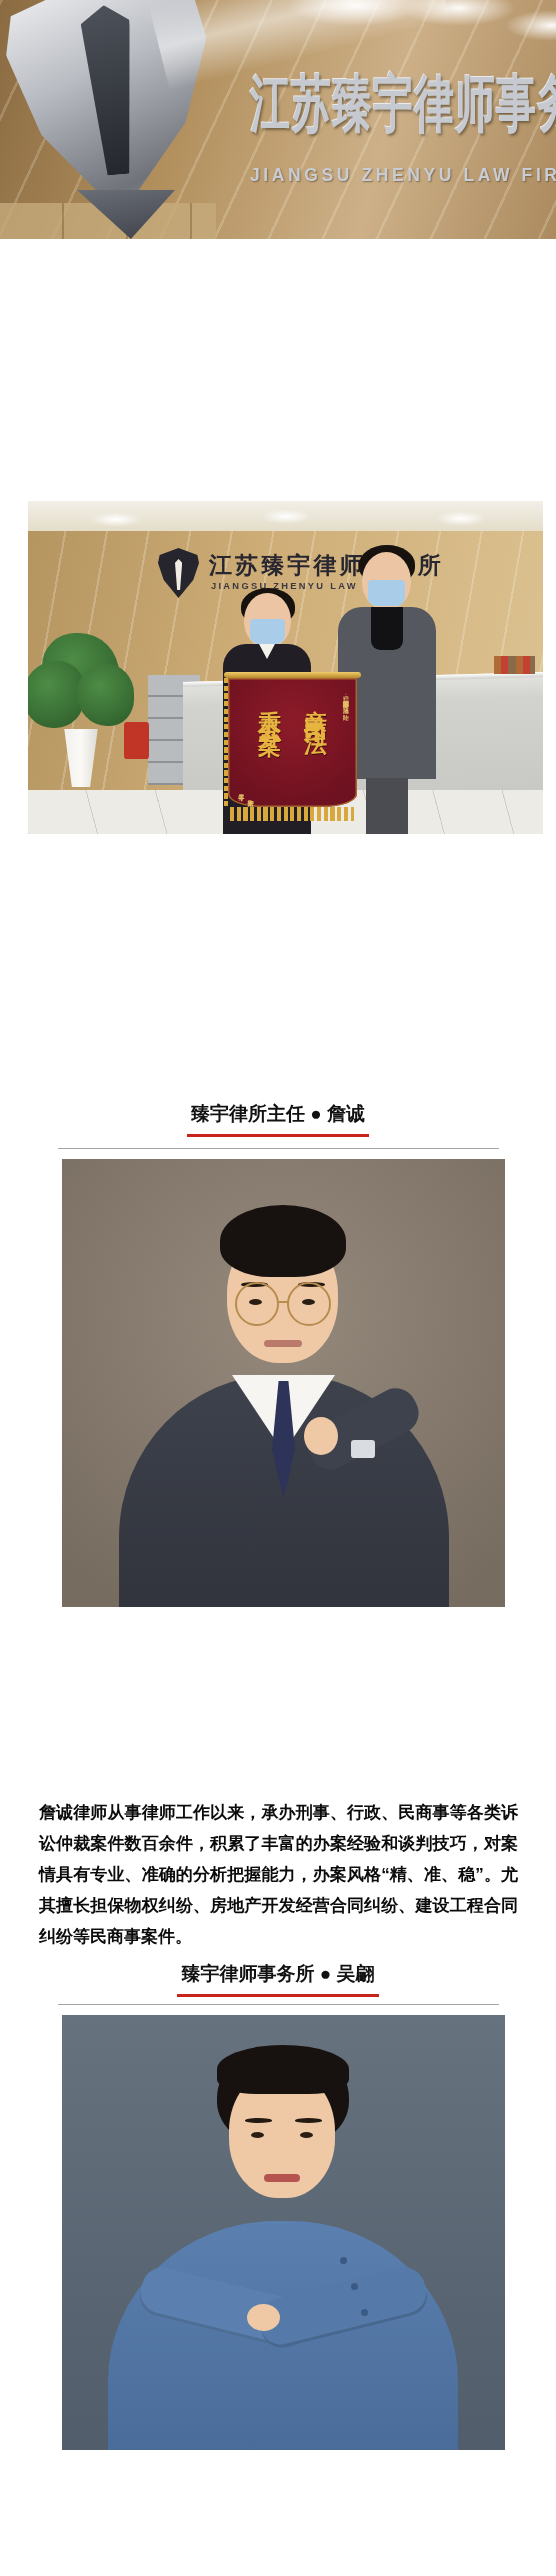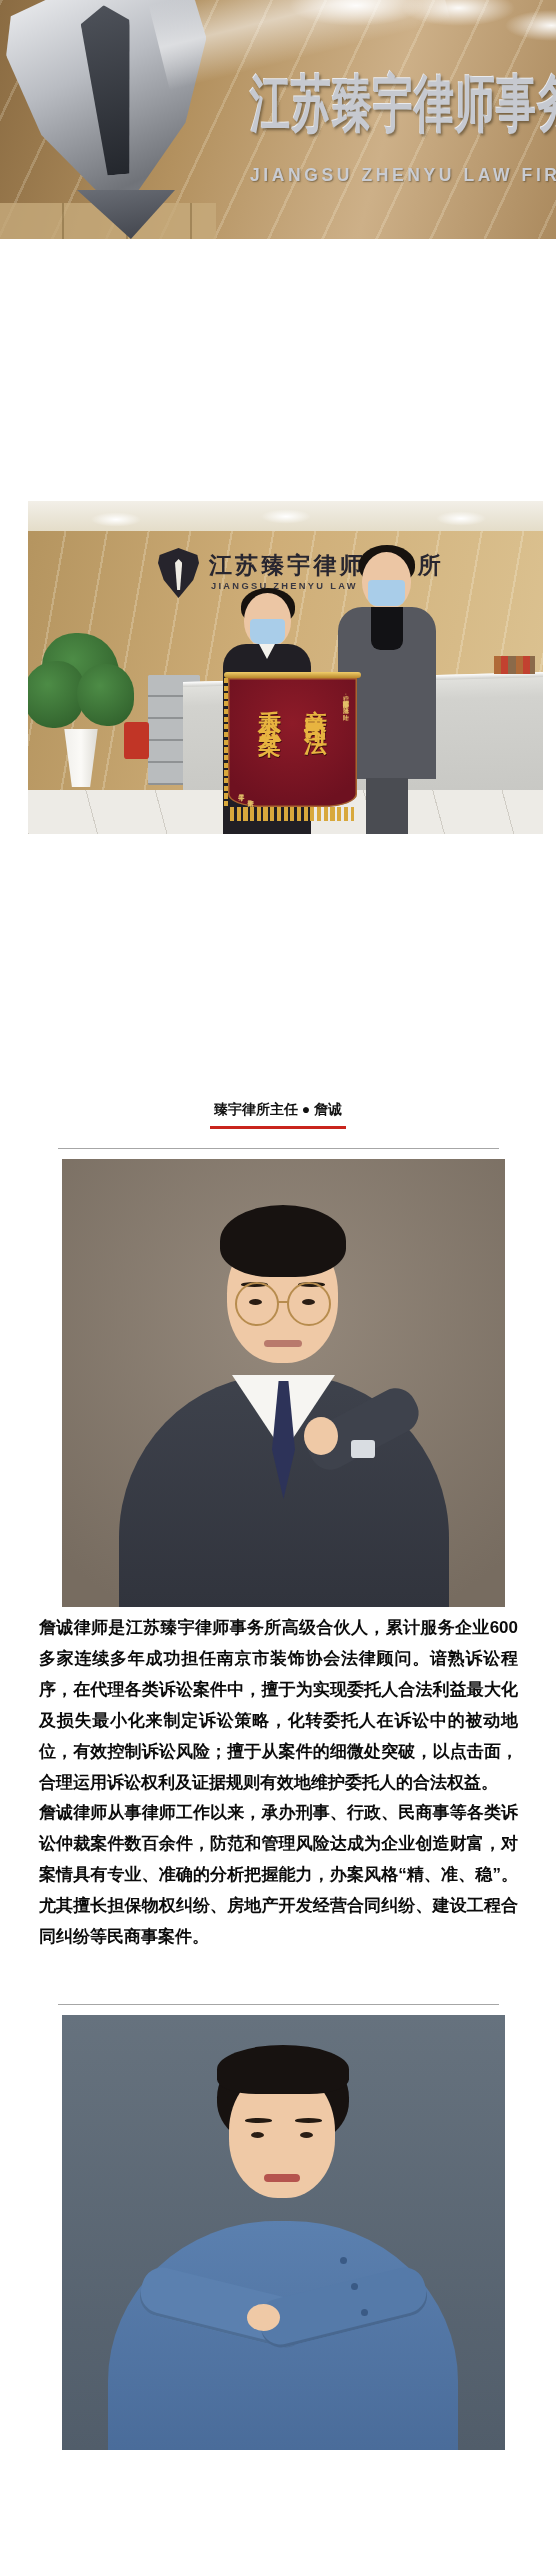--- a/index.html
+++ b/index.html
@@ -4,21 +4,21 @@
 <style>
   * { margin:0; padding:0; box-sizing:border-box; }
   html,body { background:#ffffff; }
   body { font-family:"Liberation Sans","DejaVu Sans",sans-serif; }
   .page { position:relative; width:556px; height:3938px; margin:0 auto; background:#fff; overflow:hidden; }
 
   
   .body-text { position:absolute; left:39px; width:479px; font-size:17px; line-height:31px;
                color:#0b0b0b; text-align:justify; font-weight:600; }
   .sec-h { position:absolute; left:0; width:100%; text-align:center; }
-  .sec-h span { display:inline-block; font-size:14px; font-weight:700; color:#121212;
+  .sec-h span { display:inline-block; font-size:19px; font-weight:700; color:#121212;
                 padding:0 4.1px 7.2px 4.1px; border-bottom:3.6px solid #c9241c; }
   .divider { position:absolute; left:58px; width:441px; height:1px; background:#a6a6a6; }
 
   
   .hero { position:absolute; left:0; top:0; width:556px; height:239px; overflow:hidden;
           background:
             repeating-linear-gradient(115deg, rgba(255,250,230,.20) 0 2.6px, rgba(255,250,230,0) 2.6px 49px),
             linear-gradient(105deg,#8a6b42 0%,#b3915f 35%,#cdb088 68%,#ab8a5e 100%); }
   .hero-glow { position:absolute; border-radius:50%; background:radial-gradient(closest-side,rgba(255,255,255,.95),rgba(255,255,255,0)); }
   .hg1 { left:402px; top:-10.3px; width:113px; height:36px; }
@@ -213,23 +213,25 @@
     <div class="pt-brow" style="left:179px;top:123px;"></div>
     <div class="pt-brow" style="left:236px;top:123px;"></div>
     <div class="pt-glass" style="left:173px;top:123px;"></div>
     <div class="pt-glass" style="left:225px;top:123px;"></div>
     <div class="pt-bridge" style="left:216px;top:142px;width:10.3px;"></div>
     <div class="pt-eye" style="left:187px;top:140px;"></div>
     <div class="pt-eye" style="left:240px;top:140px;"></div>
     <div class="pt-lips" style="left:202px;top:181px;width:38px;height:7.2px;background:#b97a6c;"></div>
   </div>
 
-  <p class="body-text" style="top:1612px;">詹诚律师是江苏臻宇律师事务所高级合伙人，累计服务企业600多家连续多年成功担任南京市装饰协会法律顾问。谙熟诉讼程序，在代理各类诉讼案件中，擅于为实现委托人合法利益最大化及损失最小化来制定诉讼策略，化转委托人在诉讼中的被动地位，有效控制诉讼风险；擅于从案件的细微处突破，以点击面，合理运用诉讼权利及证据规则有效地维护委托人的合法权益。</p>
-  <p class="body-text" style="top:1797px;">詹诚律师从事律师工作以来，承办刑事、行政、民商事等各类诉讼仲裁案件数百余件，防范和管理风险达成为企业创造财富，对案情具有专业、准确的分析把握能力，办案风格“精、准、稳”。尤其擅长担保物权纠纷、房地产开发经营合同纠纷、建设工程合同纠纷等民商事案件。</p>
-
+  <p class="body-text" style="top:1797px;">詹诚律师从事律师工作以来，承办刑事、行政、民商事等各类诉讼仲裁案件数百余件，积累了丰富的办案经验和谈判技巧，对案情具有专业、准确的分析把握能力，办案风格“精、准、稳”。尤其擅长担保物权纠纷、房地产开发经营合同纠纷、建设工程合同纠纷等民商事案件。</p>
+
+  <h2 class="sec-h" style="top:1961px;">
+    <span>臻宇律师事务所 ● 吴翩</span>
+  </h2>
   <div class="divider" style="top:2004px;"></div>
 
   <div class="portrait pt-wu" style="top:2015px;height:435px;">
     <div class="pt-suit" style="left:46px;top:206px;width:350px;height:229px;background:linear-gradient(180deg,#5b80af,#4a6c9a);"></div>
     <div class="pt-arm" style="left:77px;top:268px;width:170px;height:49px;background:#5b80af;transform:rotate(14deg);box-shadow:inset 0 -3.1px 0 rgba(0,0,0,.15);"></div>
     <div class="pt-arm" style="left:196px;top:268px;width:170px;height:49px;background:#557aa9;transform:rotate(-14deg);box-shadow:inset 0 -3.1px 0 rgba(0,0,0,.15);"></div>
     <div class="pt-hand" style="left:185px;top:289px;width:33px;height:27px;"></div>
     <div class="pt-btn" style="left:278px;top:242px;"></div>
     <div class="pt-btn" style="left:289px;top:268px;"></div>
     <div class="pt-btn" style="left:299px;top:294px;"></div>

